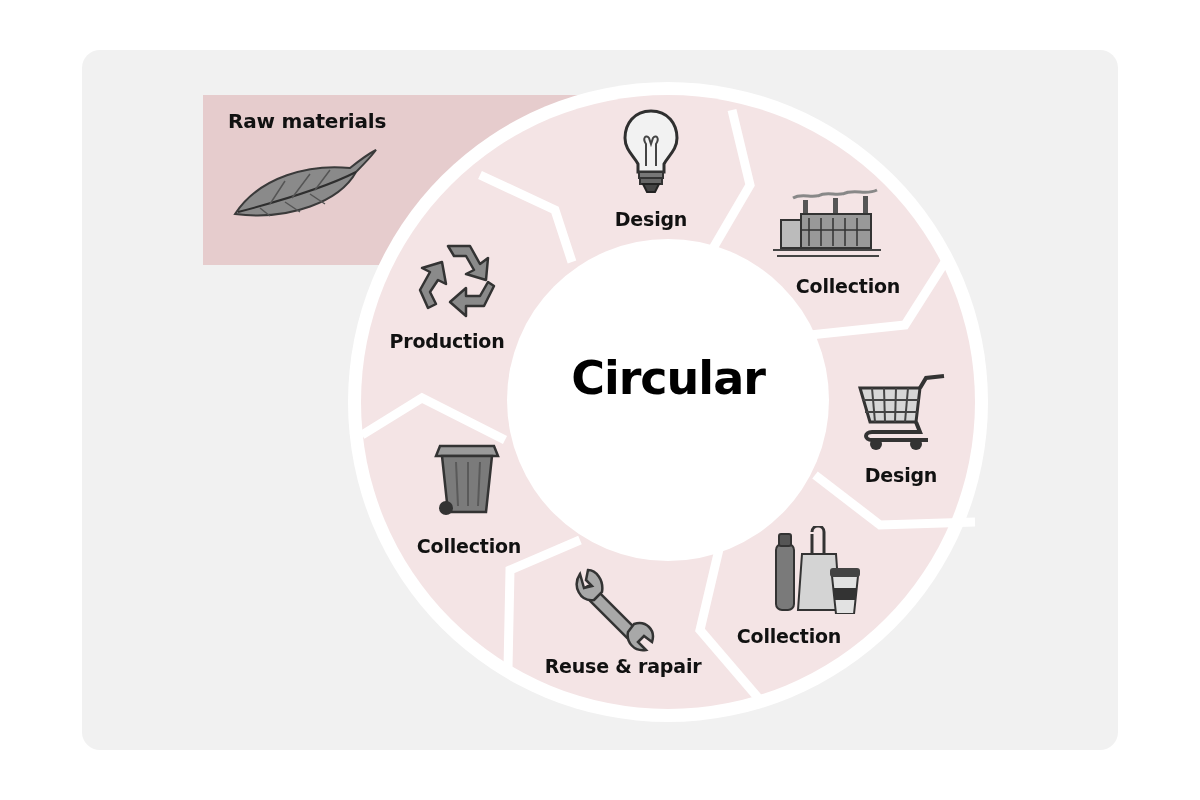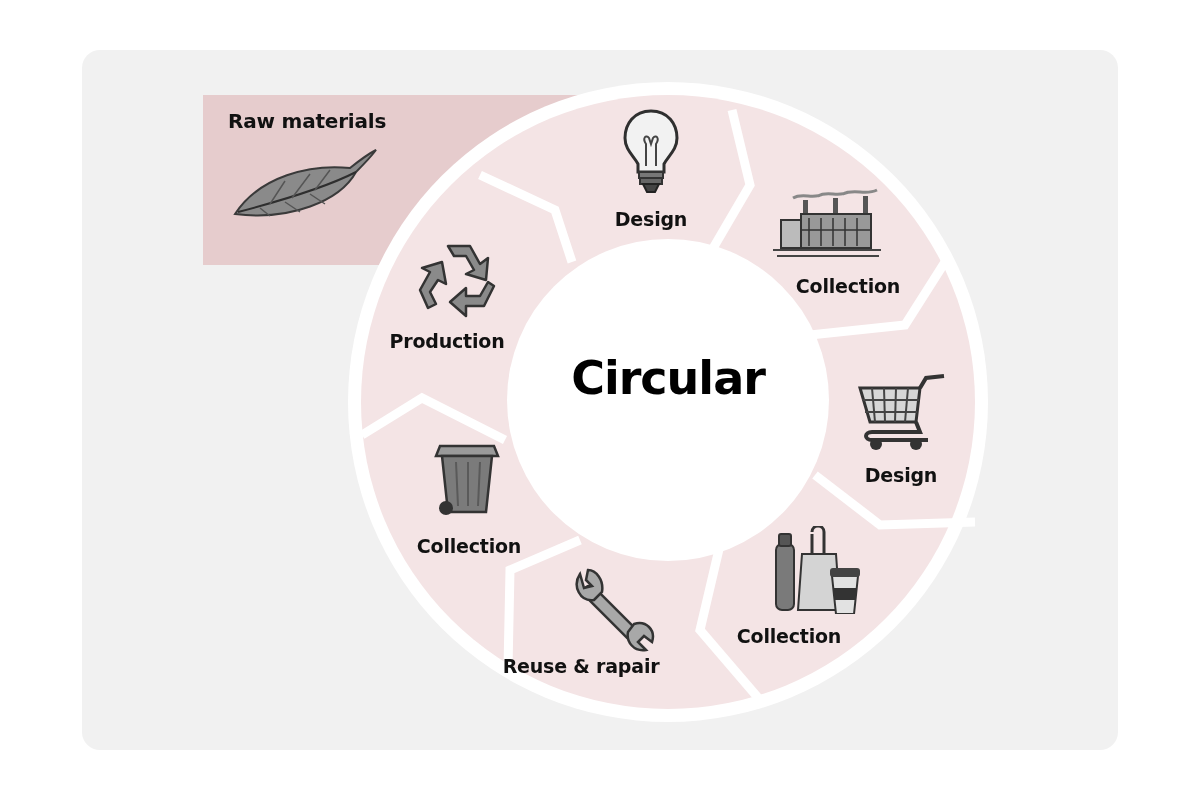--- a/index.html
+++ b/index.html
@@ -108,21 +108,21 @@
   <rect x="62" y="62" width="22" height="12" fill="#333"></rect>
 </svg>
 <div class="label" style="left:789px;top:625px">Collection</div>
 
 <svg class="icon" style="left:574px;top:566px" width="84" height="86" viewBox="0 0 84 86">
   <path d="M16,26 L60,70" stroke="#333" stroke-width="15" stroke-linecap="round"></path>
   <path d="M16,26 L60,70" stroke="#a8a8a8" stroke-width="10" stroke-linecap="round"></path>
   <path d="M6,8 C-2,20 6,36 20,34 L28,26 C30,14 22,4 14,4 L12,14 L18,20 L10,22 Z" fill="#a8a8a8" stroke="#333" stroke-width="2.5"></path>
   <path d="M60,58 C72,54 82,64 78,76 L70,70 L64,76 L72,84 C60,86 52,76 54,66 Z" fill="#a8a8a8" stroke="#333" stroke-width="2.5"></path>
 </svg>
-<div class="label" style="left:581px;top:655px">Reuse &amp; rapair</div>
+<div class="label" style="left:623px;top:655px">Reuse &amp; rapair</div>
 
 <svg class="icon" style="left:434px;top:442px" width="70" height="76" viewBox="0 0 70 76">
   <path d="M6,4 L60,4 L64,14 L2,14 Z" fill="#9a9a9a" stroke="#333" stroke-width="2.5"></path>
   <path d="M8,14 L58,14 L52,70 L14,70 Z" fill="#7b7b7b" stroke="#333" stroke-width="2.5"></path>
   <path d="M22,20 L24,64 M34,20 L34,64 M46,20 L44,64" stroke="#5a5a5a" stroke-width="2"></path>
   <circle cx="12" cy="66" r="7" fill="#333"></circle>
 </svg>
 <div class="label" style="left:469px;top:535px">Collection</div>
 
 <svg class="icon" style="left:418px;top:240px" width="86" height="82" viewBox="0 0 86 82">

